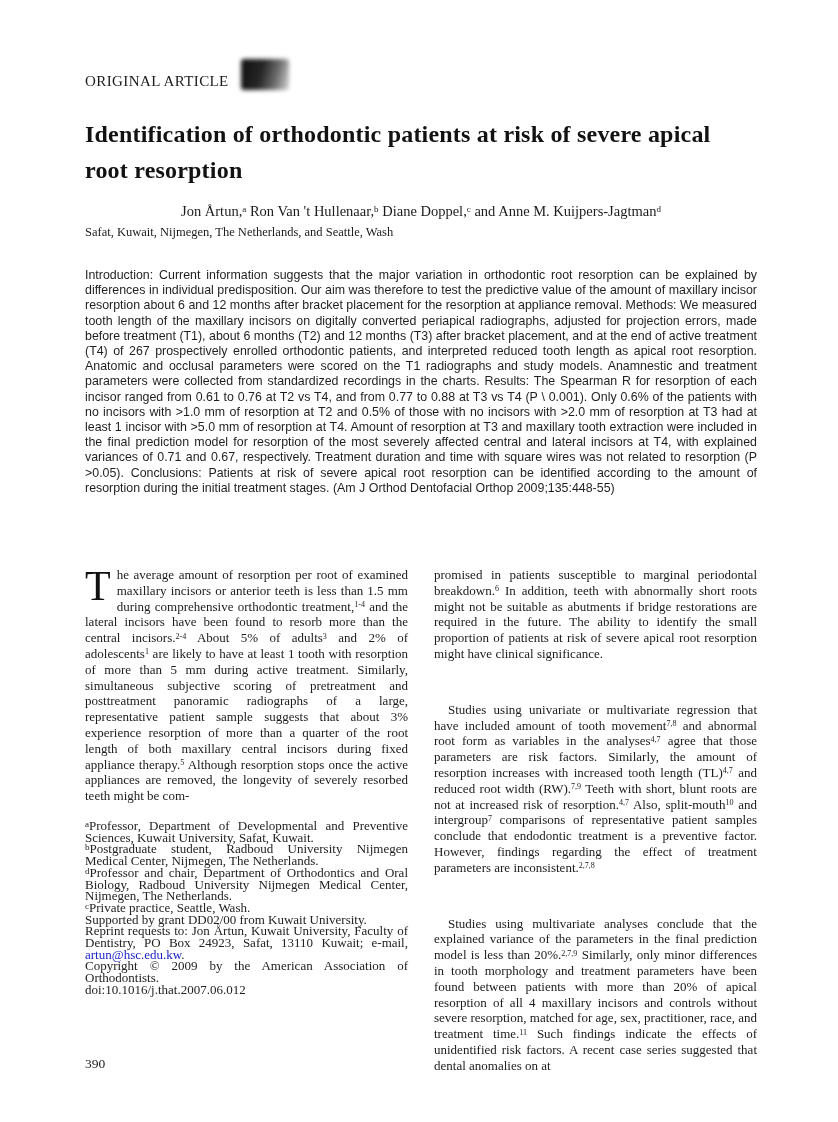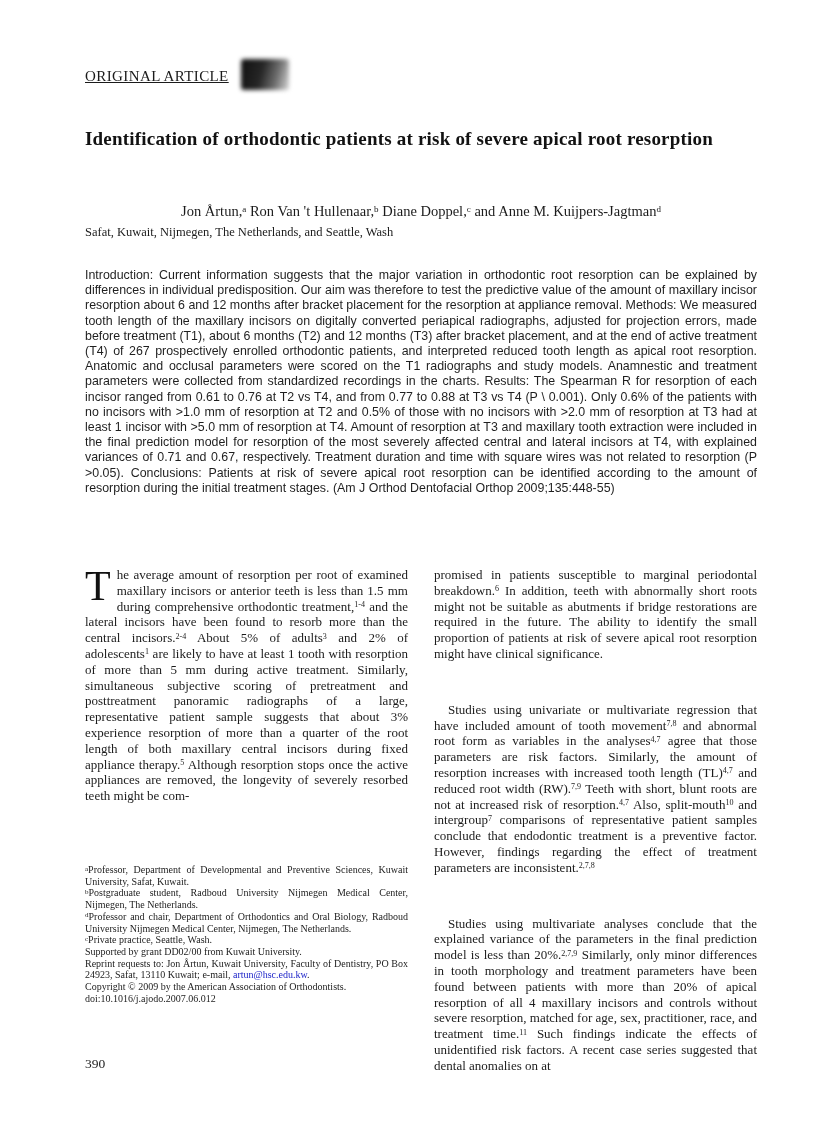--- a/index.html
+++ b/index.html
@@ -3,53 +3,53 @@
 <meta charset="utf-8">
 <style>
   * { margin:0; padding:0; box-sizing:border-box; }
   html,body { background:#ffffff; }
   body {
     width:838px; height:1122px; position:relative; overflow:hidden;
     font-family:"Liberation Serif", serif; color:#1b1b1b;
   }
   sup { font-size:62%; vertical-align:baseline; position:relative; top:-0.45em; line-height:0; }
 
-  .header-row { position:absolute; top:54px; left:85px; display:flex; align-items:center; gap:12px;text-decoration:underline; }
+  .header-row { position:absolute; top:54px; left:85px; display:flex; align-items:flex-end; gap:12px; }
   .section-label { font-size:15px; letter-spacing:0.4px; padding-top:8px; white-space:nowrap; }
   .journal-logo {
     width:48px; height:31px; margin-top:5px; border-radius:3px;
     background:linear-gradient(105deg,#141414 8%, #262626 42%, #6f6f6f 72%, #d8d8d8 100%);
     filter:blur(2.2px);
   }
 
   .article-title {
     position:absolute; top:116px; left:85px; width:656px;
-    font-size:19px; font-weight:bold; line-height:45px; letter-spacing:0.2px; color:#121212;
+    font-size:24px; font-weight:bold; line-height:36px; letter-spacing:0.2px; color:#121212;
   }
   .authors-line { position:absolute; top:203px; left:85px; width:672px; font-size:14.5px;text-align:center; }
   .affiliations-line { position:absolute; top:225px; left:85px; width:672px; font-size:12.5px; }
 
   .abstract {
     position:absolute; top:268px; left:85px; width:672px;
     font-family:"Liberation Sans", sans-serif; font-size:12.4px; line-height:15.2px;
     text-align:justify; color:#1f1f1f;
   }
 
   .columns { position:absolute; top:567px; left:85px; width:672px; display:flex; gap:26px; }
   .col { width:323px; font-size:13px; line-height:15.8px; text-align:justify; }
   .col p { margin:0; }
   .col p.indented { text-indent:14px;margin-top:40px; }
 
   .dropcap {
     float:left; font-size:42px; line-height:33px; padding:3px 6px 0 0; color:#111;
   }
 
   .footnotes {
-    position:absolute; top:864px; left:85px; width:323px;
-    font-size:10px; line-height:11.7px; text-align:justify; color:#222;
+    position:absolute; top:820px; left:85px; width:323px;
+    font-size:13px; line-height:11.7px; text-align:justify; color:#222;
   }
   .footnotes .footnote { margin:0; }
   .footnotes sup { font-size:70%; top:-0.35em; }
   .email-link { color:var(--link-color,#1d24c8); text-decoration:none; cursor:pointer; }
 
   .page-number { position:absolute; top:1056px; left:85px; font-size:13.5px; }
 </style>
 </head>
 <body>
 
@@ -80,18 +80,18 @@
   </div>
 
   <div class="footnotes">
     <div class="footnote"><sup>a</sup>Professor, Department of Developmental and Preventive Sciences, Kuwait University, Safat, Kuwait.</div>
     <div class="footnote"><sup>b</sup>Postgraduate student, Radboud University Nijmegen Medical Center, Nijmegen, The Netherlands.</div>
     <div class="footnote"><sup>d</sup>Professor and chair, Department of Orthodontics and Oral Biology, Radboud University Nijmegen Medical Center, Nijmegen, The Netherlands.</div>
     <div class="footnote"><sup>c</sup>Private practice, Seattle, Wash.</div>
     <div class="footnote">Supported by grant DD02/00 from Kuwait University.</div>
     <div class="footnote">Reprint requests to: Jon Årtun, Kuwait University, Faculty of Dentistry, PO Box 24923, Safat, 13110 Kuwait; e-mail, <a class="email-link">artun@hsc.edu.kw</a>.</div>
     <div class="footnote">Copyright © 2009 by the American Association of Orthodontists.</div>
-    <div class="footnote">doi:10.1016/j.ajodo.2007.06.012</div>
+    <div class="footnote">doi:10.1016/j.that.2007.06.012</div>
   </div>
 
   <div class="page-number">390</div>
 
 </div>
 
 </body></html>

